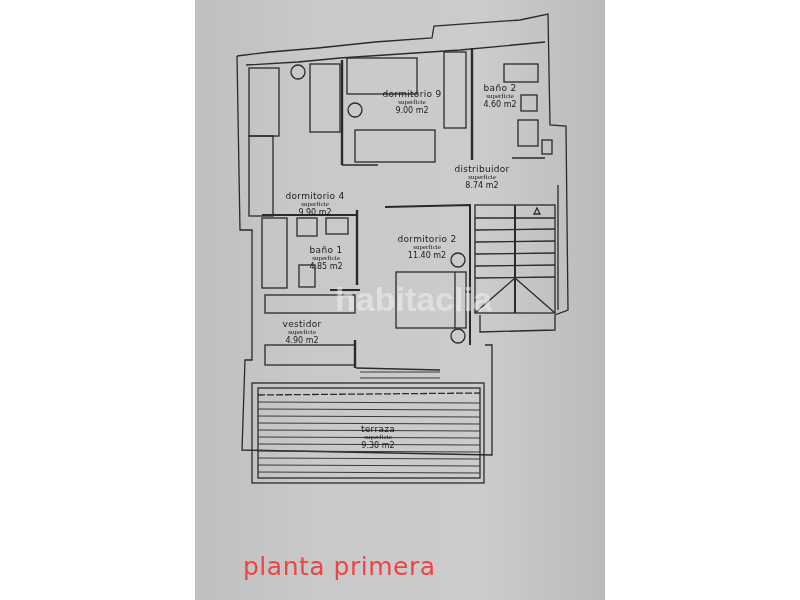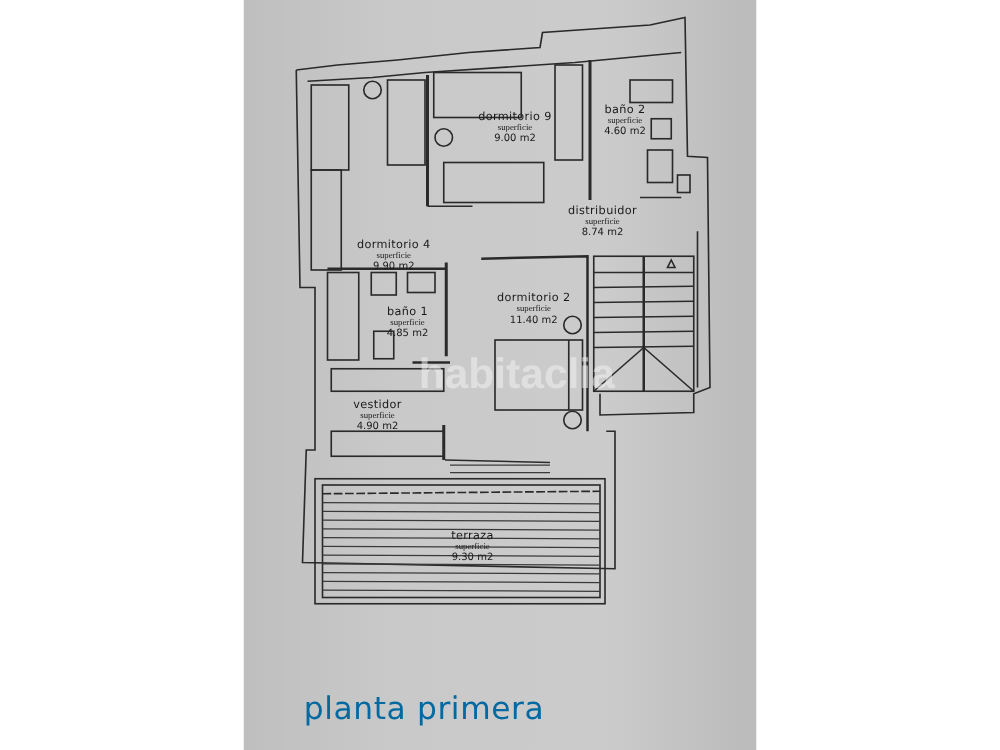--- a/index.html
+++ b/index.html
@@ -4,21 +4,21 @@
 <style>
   html,body{margin:0;padding:0;}
   body{width:800px;height:600px;background:#ffffff;position:relative;overflow:hidden;font-family:"DejaVu Sans",sans-serif;}
   .paper{position:absolute;left:195px;top:0;width:410px;height:600px;background:#c9c9c9;}
   .paper-shade{position:absolute;left:195px;top:0;width:410px;height:600px;background:linear-gradient(90deg,rgba(0,0,0,0.05),rgba(0,0,0,0) 30%,rgba(255,255,255,0.05) 70%,rgba(0,0,0,0.07));}
   svg.plan{position:absolute;left:0;top:0;}
   .lbl{position:absolute;text-align:center;color:#1a1a1a;line-height:1.05;transform:translateX(-50%);white-space:nowrap;}
   .lbl .n{font-size:9px;letter-spacing:0.3px;}
   .lbl .s{font-size:7px;font-family:Liberation Serif, serif;}
   .lbl .a{font-size:8px;}
-  .title{position:absolute;left:243px;top:552px;font-size:25px;color:#0369a1;letter-spacing:0.5px;font-family:"DejaVu Sans",sans-serif;}
+  .title{position:absolute;left:243px;top:552px;font-size:25px;color:#ef4444;letter-spacing:0.5px;font-family:"DejaVu Sans",sans-serif;}
   .wm{position:absolute;left:335px;top:280px;font-size:34px;color:rgba(240,240,240,0.55);font-family:"Liberation Sans",sans-serif;font-weight:bold;letter-spacing:0px;}
 </style>
 </head>
 <body>
 
 <div class="paper"></div>
 <div class="paper-shade"></div>
 
 <svg class="plan" width="800" height="600" viewBox="0 0 800 600">
   <g fill="none" stroke="#2a2a2a" stroke-width="1.3">

